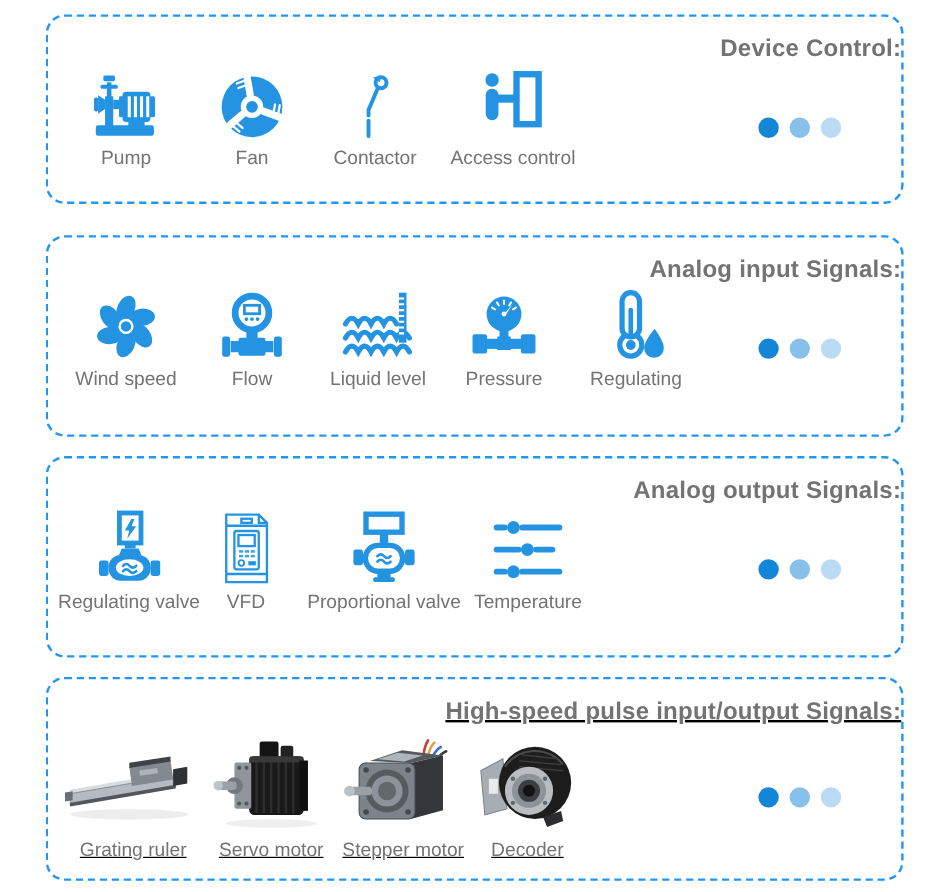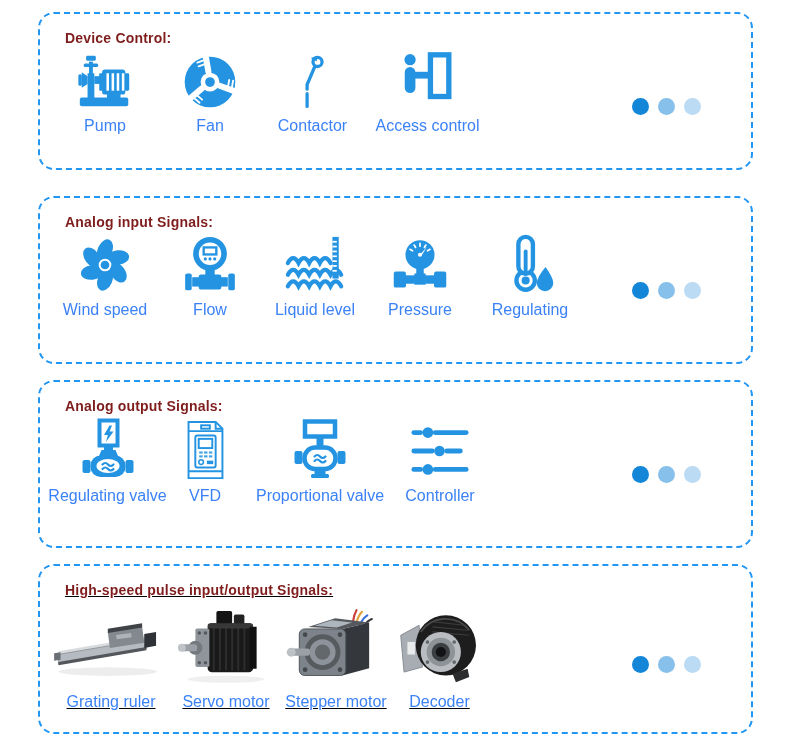--- a/index.html
+++ b/index.html
@@ -3,26 +3,26 @@
 <meta charset="utf-8">
 <style>
   html,body{margin:0;padding:0;background:#ffffff;}
   body{width:790px;height:743px;font-family:"Liberation Sans",sans-serif;-webkit-font-smoothing:antialiased;}
   .wrap{padding:12px 37px 0 38px;box-sizing:border-box;}
   .panel{position:relative;border:2.5px dashed #2196F3;border-radius:16px;box-sizing:border-box;background:#fff;padding:16px 0 0 0;}
   .p1{height:158px;margin-bottom:26px;}
   .p2{height:168px;margin-bottom:16px;}
   .p3{height:168px;margin-bottom:16px;}
   .p4{height:170px;text-decoration:underline;}
-  .ptitle{font-size:14px;font-weight:bold;color:#7f1d1d;margin:0 0 4px 25px;letter-spacing:.2px;}
+  .ptitle{font-size:20px;font-weight:bold;color:#737373;margin:0 0 4px 25px;letter-spacing:.2px;text-align:right;}
   .row{display:flex;align-items:flex-end;padding-left:10px;}
   .item{display:flex;flex-direction:column;align-items:center;justify-content:flex-end;}
   .icon{display:flex;align-items:flex-end;justify-content:center;}
   .icon svg{display:block;}
-  .lbl{font-size:16px;color:#3b82f6;margin-top:5px;white-space:nowrap;}
+  .lbl{font-size:16px;color:#737373;margin-top:5px;white-space:nowrap;}
   .dots{position:absolute;right:50px;top:84px;display:flex;gap:9px;}
   .dot{width:17px;height:17px;border-radius:50%;}
   .d1{background:#1486D8;} .d2{background:#87C0EB;} .d3{background:#BBDAF4;}
   .p4 .dots{top:90px;}
 </style>
 </head>
 <body>
 
 <div class="wrap">
 
@@ -323,21 +323,21 @@
               <line x1="5" y1="51" x2="12" y2="51"></line>
                 <line x1="27" y1="51" x2="59" y2="51"></line>
             </g>
             <g fill="#2494E2">
               <circle cx="19.5" cy="13" r="5.5"></circle>
               <circle cx="31.5" cy="32" r="5.5"></circle>
               <circle cx="19.5" cy="51" r="5.5"></circle>
             </g>
           </svg>
         </span>
-        <span class="lbl">Controller</span>
+        <span class="lbl">Temperature</span>
       </div>
     </div>
     <div class="dots">
       <span class="dot d1"></span>
       <span class="dot d2"></span>
       <span class="dot d3"></span>
     </div>
   </div>
 
   <div class="panel p4">

